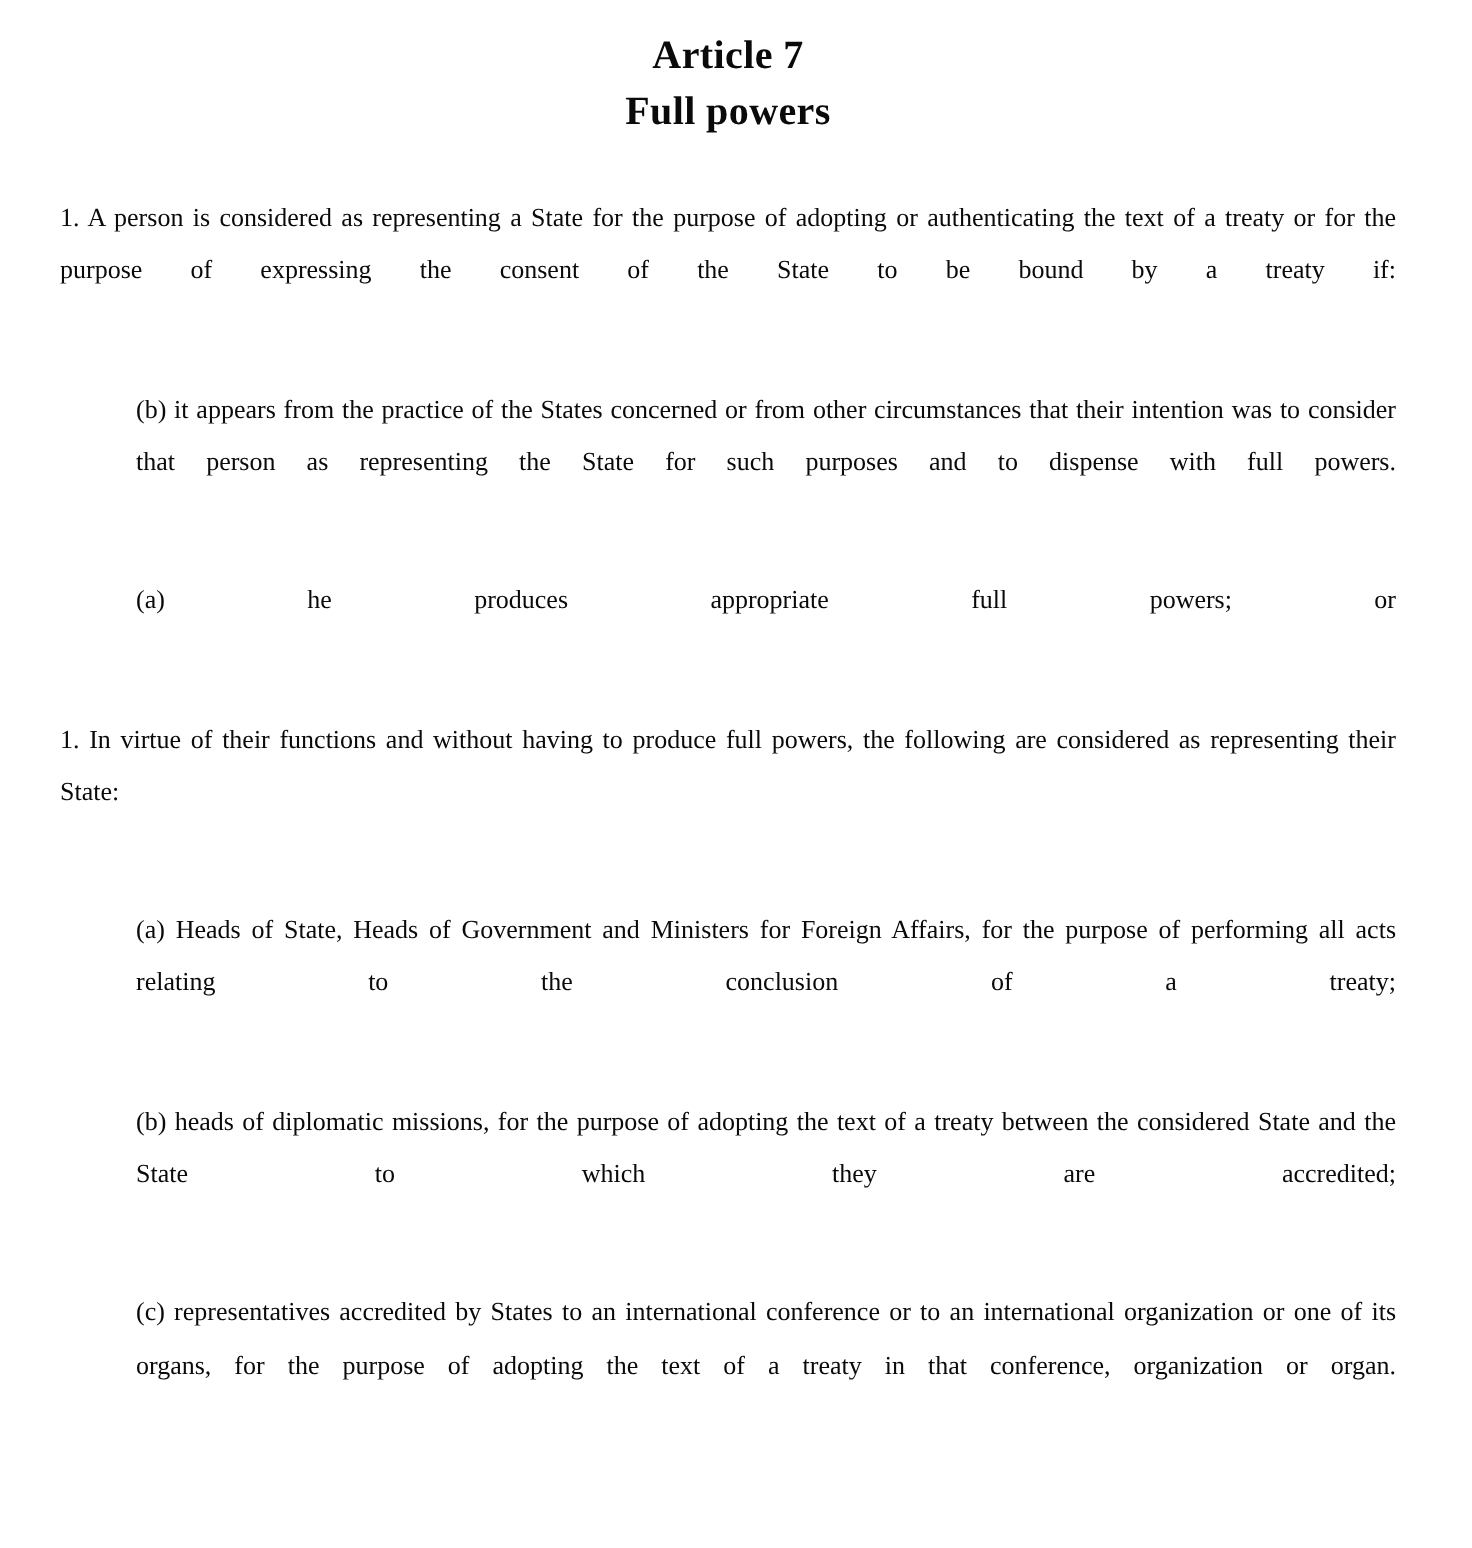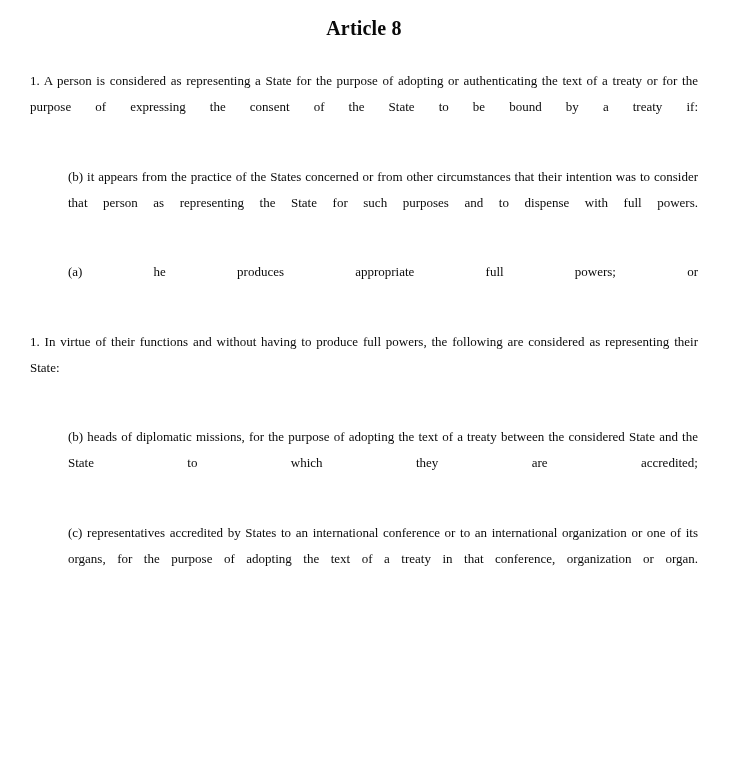--- a/index.html
+++ b/index.html
@@ -68,32 +68,34 @@
     display: inline-block;
     width: 100%;
   }
 </style>
 </head>
 <body>
 
 <div class="page">
 
   <div class="heading">
-    <span class="heading-line">Article 8</span>
+    <span class="heading-line">Article 7</span>
+    <span class="heading-line">Full powers</span>
   </div>
 
   <div class="body">
 
     <p class="numbered">1. A person is considered as representing a State for the purpose of adopting or authenticating the text of a treaty or for the purpose of expressing the consent of the State to be bound by a treaty if:</p>
 
     <p class="sub">(b) it appears from the practice of the States concerned or from other circumstances that their intention was to consider that person as representing the State for such purposes and to dispense with full powers.</p>
 
     <p class="sub">(a) he produces appropriate full powers; or</p>
 
     <p class="numbered">1. In virtue of their functions and without having to produce full powers, the following are considered as representing their State:</p>
 
+    <p class="sub">(a) Heads of State, Heads of Government and Ministers for Foreign Affairs, for the purpose of performing all acts relating to the conclusion of a treaty;</p>
 
     <p class="sub">(b) heads of diplomatic missions, for the purpose of adopting the text of a treaty between the considered State and the State to which they are accredited;</p>
 
     <p class="sub last">(c) representatives accredited by States to an international conference or to an international organization or one of its organs, for the purpose of adopting the text of a treaty in that conference, organization or organ.</p>
 
   </div>
 </div>
 
 </body></html>

